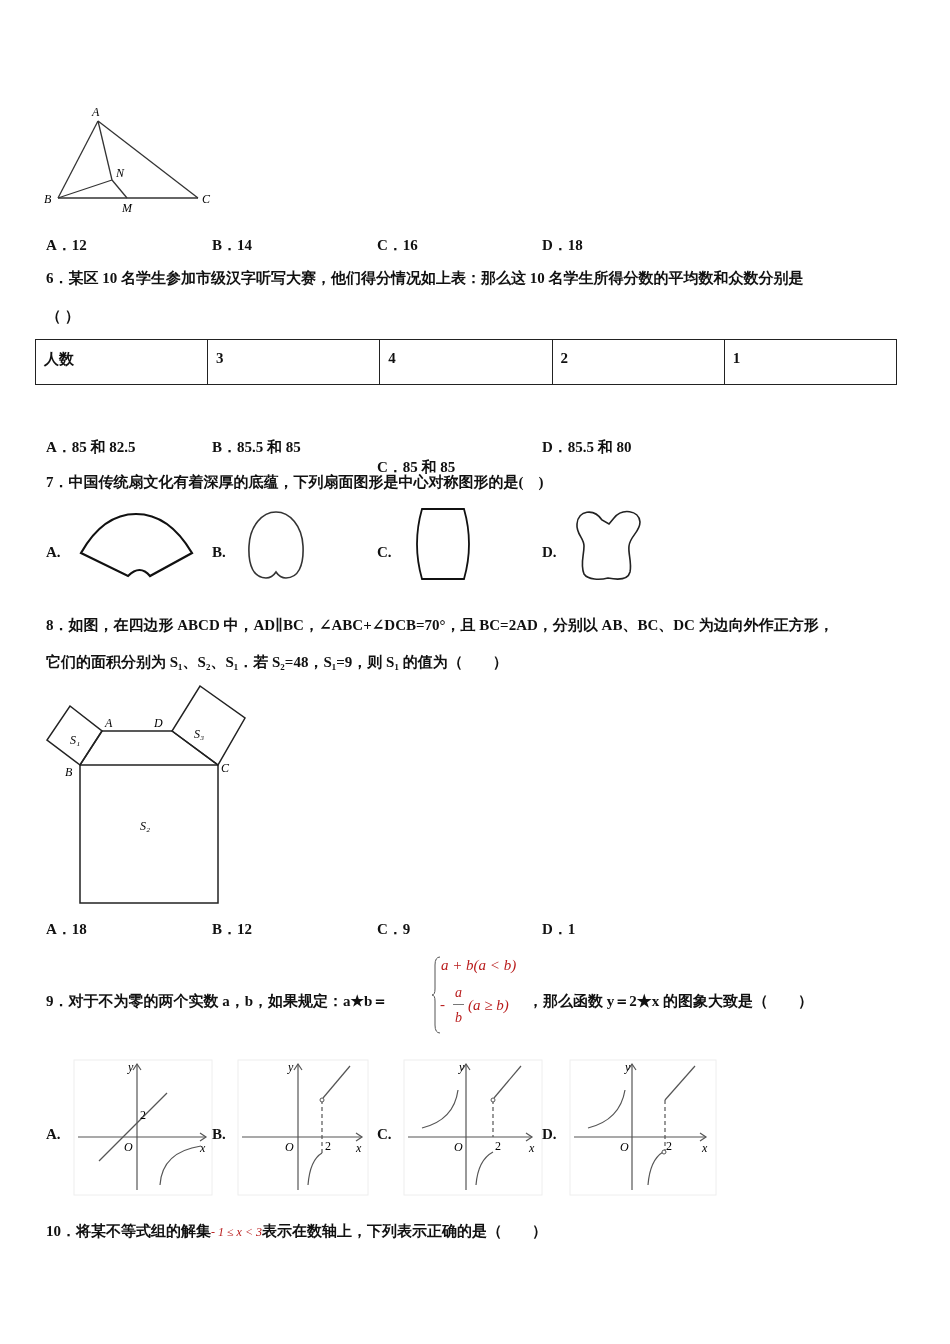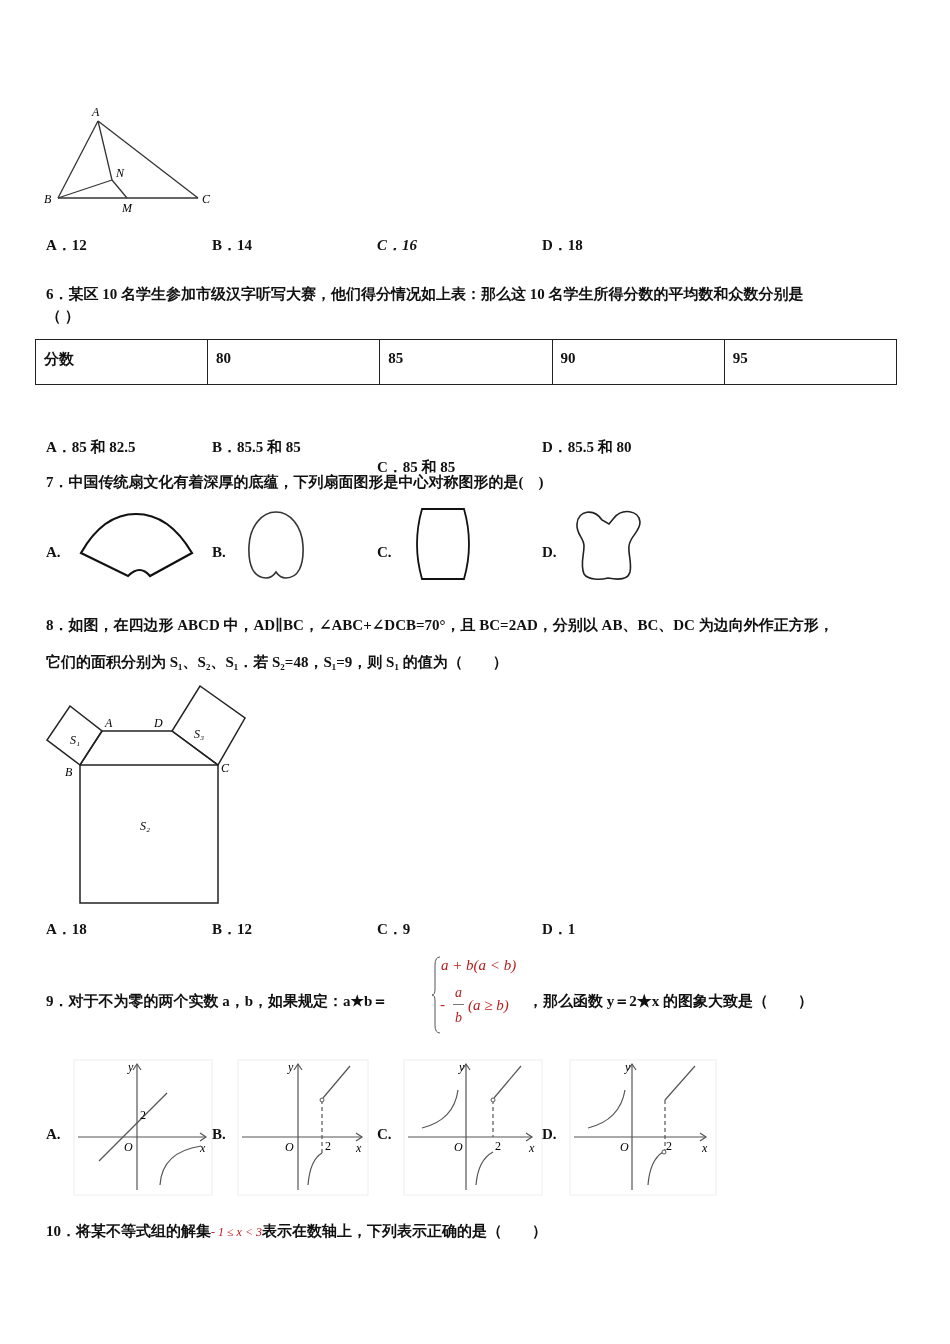--- a/index.html
+++ b/index.html
@@ -30,34 +30,34 @@
   </g>
   <text class="lbl" x="52" y="16">A</text>
   <text class="lbl" x="4" y="103">B</text>
   <text class="lbl" x="162" y="103">C</text>
   <text class="lbl" x="82" y="112">M</text>
   <text class="lbl" x="76" y="77">N</text>
 </svg>
 
 <div class="abs opt" style="left:46px;top:236px;"><span>A．</span><span>12</span></div>
 <div class="abs opt" style="left:212px;top:236px;text-align:center;"><span>B．</span><span>14</span></div>
-<div class="abs opt" style="left:377px;top:236px;font-style:italic;"><span>C．</span><span>16</span></div>
+<div class="abs opt" style="left:377px;top:236px;"><span>C．</span><span>16</span></div>
 <div class="abs opt" style="left:542px;top:236px;"><span>D．</span><span>18</span></div>
 
-<div class="abs q" style="left:46px;top:285px;">6．某区 10 名学生参加市级汉字听写大赛，他们得分情况如上表：那么这 10 名学生所得分数的平均数和众数分别是</div>
+<div class="abs q" style="left:46px;top:269px;">6．某区 10 名学生参加市级汉字听写大赛，他们得分情况如上表：那么这 10 名学生所得分数的平均数和众数分别是</div>
 <div class="abs q" style="left:46px;top:307px;">（ ）</div>
 
 <table class="data">
   <tbody>
-  <tr>
-    <td class="first">分数</td>
-    <td>80</td>
-    <td>85</td>
-    <td>90</td>
-    <td>95</td>
+      <tr>
+    <td class="first">人数</td>
+    <td>3</td>
+    <td>4</td>
+    <td>2</td>
+    <td>1</td>
   </tr>
 </tbody>
   </table>
 
 <div class="abs opt" style="left:46px;top:438px;">A．85 和 82.5</div>
 <div class="abs opt" style="left:212px;top:438px;">B．85.5 和 85</div>
 <div class="abs opt" style="left:377px;top:438px;margin-top:20px;">C．85 和 85</div>
 <div class="abs opt" style="left:542px;top:438px;">D．85.5 和 80</div>
 
 <div class="abs q" style="left:46px;top:473px;">7．中国传统扇文化有着深厚的底蕴，下列扇面图形是中心对称图形的是(　)</div>

